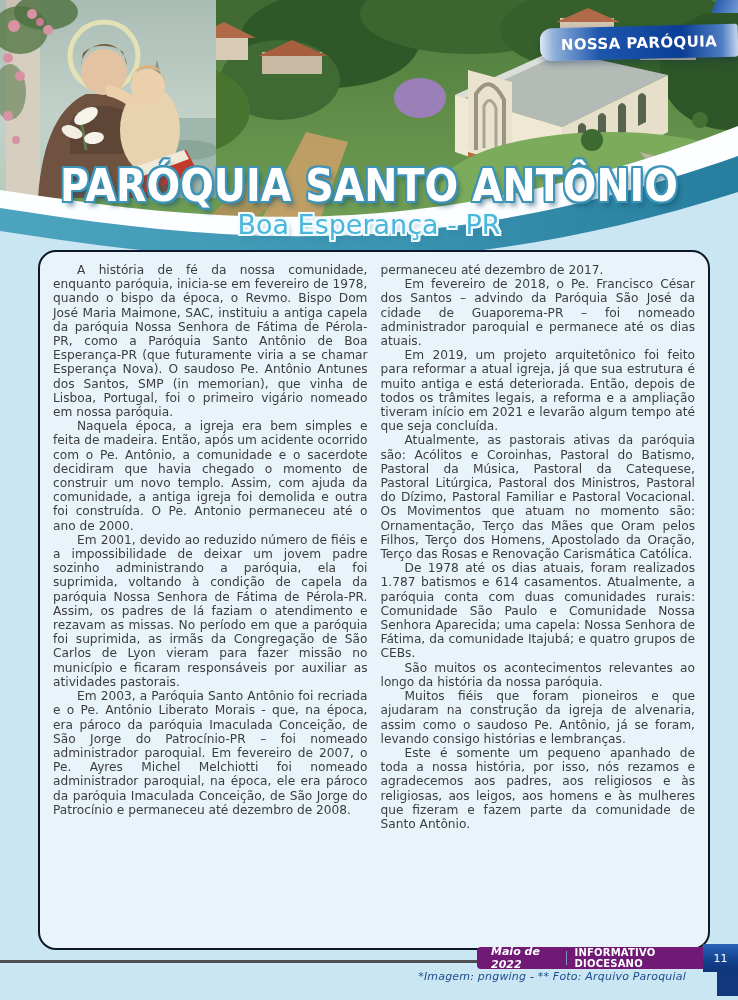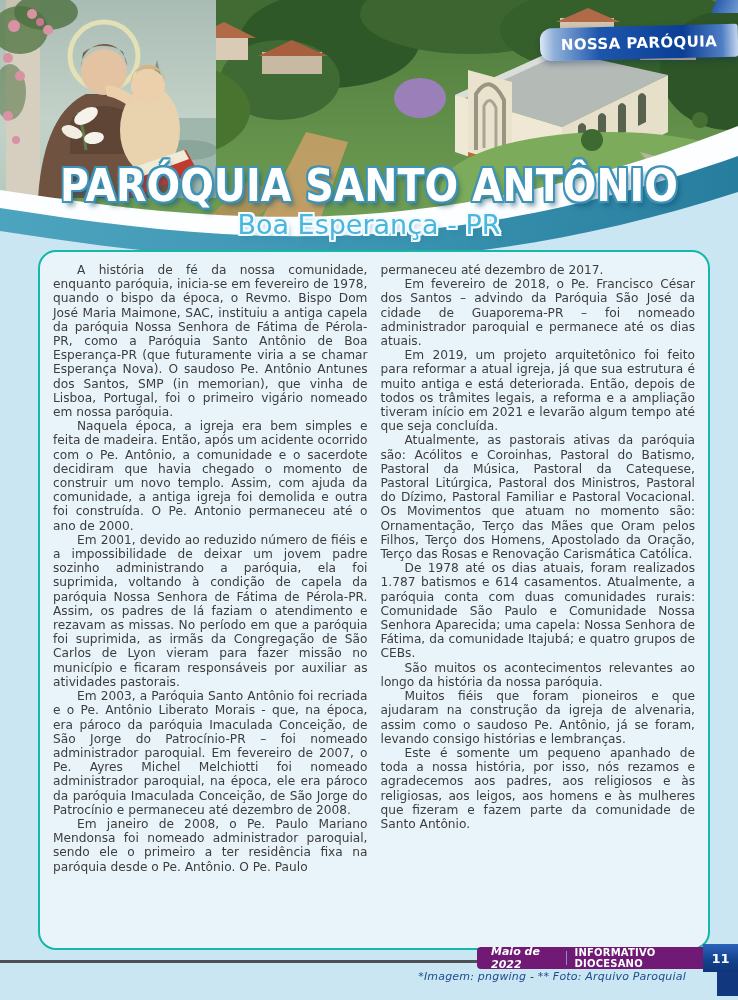--- a/index.html
+++ b/index.html
@@ -42,21 +42,21 @@
     position:absolute;left:0;top:209px;width:100%;text-align:center;z-index:4;
     font-size:27px;font-weight:normal;color:#49b7dc;white-space:nowrap;
     text-shadow:
       -2px -2px 0 #f4fbfe, 2px -2px 0 #f4fbfe,-2px 2px 0 #f4fbfe, 2px 2px 0 #f4fbfe,
       0 -2px 0 #f4fbfe, 0 2px 0 #f4fbfe,-2px 0 0 #f4fbfe, 2px 0 0 #f4fbfe,
       3px 4px 5px rgba(40,120,160,.45);
   }
   
   .content-box{
     position:absolute;left:38px;top:250px;width:672px;height:700px;z-index:5;
-    background:#e9f4fa;border:2px solid #14b8a6;border-radius:18px;
+    background:#e9f4fa;border:2px solid #0f172a;border-radius:18px;
     box-sizing:border-box;overflow:hidden;
   }
   .cols{display:flex;gap:13px;padding:11px 13px 0 13px;}
   .col{width:316px;text-align:justify;color:#3d3d3d;font-size:12.2px;line-height:14.2px;}
   .col p{margin:0;text-indent:24px;}
   .col p.no-indent{text-indent:0;}
   .credits{
     position:absolute;right:17px;top:640px;text-align:right;
     font-style:italic;font-size:13.5px;line-height:15.5px;color:#2e2e2e;
   }
@@ -68,21 +68,21 @@
     background:#701a75;border-radius:4px 0 0 4px;
     display:flex;align-items:center;justify-content:space-between;
     padding:0 8px 0 14px;box-sizing:border-box;
   }
   .footer-date{color:#fff;font-size:11px;font-weight:bold;font-style:italic;}
   .footer-sep{width:1px;height:14px;background:#7b97c9;margin:0 8px;}
   .footer-pub{color:#fff;font-size:10px;font-weight:bold;letter-spacing:.2px;}
   .page-num-block{
     position:absolute;left:703px;top:944px;width:35px;height:28px;z-index:7;
     background:linear-gradient(180deg,#2d63ba 0%,#12418d 60%,#0e3578 100%);
-    color:#fff;font-weight:bold;font-size:13px;
+    color:#fff;font-weight:normal;font-size:11px;
     display:flex;align-items:center;justify-content:center;
   }
   .footer-tail{position:absolute;left:717px;top:969px;width:21px;height:27px;background:#11387e;z-index:6;}
   .footnote{
     position:absolute;right:52px;top:970px;z-index:6;
     font-size:11px;font-style:italic;color:#1c4c8c;letter-spacing:.2px;
   }
 </style>
 </head>
 <body>
@@ -224,21 +224,20 @@
   <div class="page-title">PARÓQUIA SANTO ANTÔNIO</div>
   <div class="page-subtitle">Boa Esperança - PR</div>
 
   <div class="content-box">
     <div class="cols">
       <div class="col">
           <p>A história de fé da nossa comunidade, enquanto paróquia, inicia-se em fevereiro de 1978, quando o bispo da época, o Revmo. Bispo Dom José Maria Maimone, SAC, instituiu a antiga capela da paróquia Nossa Senhora de Fátima de Pérola-PR, como a Paróquia Santo Antônio de Boa Esperança-PR (que futuramente viria a se chamar Esperança Nova). O saudoso Pe. Antônio Antunes dos Santos, SMP (in memorian), que vinha de Lisboa, Portugal, foi o primeiro vigário nomeado em nossa paróquia.</p>
           <p>Naquela época, a igreja era bem simples e feita de madeira. Então, após um acidente ocorrido com o Pe. Antônio, a comunidade e o sacerdote decidiram que havia chegado o momento de construir um novo templo. Assim, com ajuda da comunidade, a antiga igreja foi demolida e outra foi construída. O Pe. Antonio permaneceu até o ano de 2000.</p>
           <p>Em 2001, devido ao reduzido número de fiéis e a impossibilidade de deixar um jovem padre sozinho administrando a paróquia, ela foi suprimida, voltando à condição de capela da paróquia Nossa Senhora de Fátima de Pérola-PR. Assim, os padres de lá faziam o atendimento e rezavam as missas. No período em que a paróquia foi suprimida, as irmãs da Congregação de São Carlos de Lyon vieram para fazer missão no município e ficaram responsáveis por auxiliar as atividades pastorais.</p>
           <p>Em 2003, a Paróquia Santo Antônio foi recriada e o Pe. Antônio Liberato Morais - que, na época, era pároco da paróquia Imaculada Conceição, de São Jorge do Patrocínio-PR – foi nomeado administrador paroquial. Em fevereiro de 2007, o Pe. Ayres Michel Melchiotti foi nomeado administrador paroquial, na época, ele era pároco da paróquia Imaculada Conceição, de São Jorge do Patrocínio e permaneceu até dezembro de 2008.</p>
-          <p>Em janeiro de 2008, o Pe. Paulo Mariano Mendonsa foi nomeado administrador paroquial, sendo ele o primeiro a ter residência fixa na paróquia desde o Pe. Antônio. O Pe. Paulo</p>
         </div>
       <div class="col">
           <p class="no-indent">permaneceu até dezembro de 2017.</p>
           <p>Em fevereiro de 2018, o Pe. Francisco César dos Santos – advindo da Paróquia São José da cidade de Guaporema-PR – foi nomeado administrador paroquial e permanece até os dias atuais.</p>
           <p>Em 2019, um projeto arquitetônico foi feito para reformar a atual igreja, já que sua estrutura é muito antiga e está deteriorada. Então, depois de todos os trâmites legais, a reforma e a ampliação tiveram início em 2021 e levarão algum tempo até que seja concluída.</p>
           <p>Atualmente, as pastorais ativas da paróquia são: Acólitos e Coroinhas, Pastoral do Batismo, Pastoral da Música, Pastoral da Catequese, Pastoral Litúrgica, Pastoral dos Ministros, Pastoral do Dízimo, Pastoral Familiar e Pastoral Vocacional. Os Movimentos que atuam no momento são: Ornamentação, Terço das Mães que Oram pelos Filhos, Terço dos Homens, Apostolado da Oração, Terço das Rosas e Renovação Carismática Católica.</p>
           <p>De 1978 até os dias atuais, foram realizados 1.787 batismos e 614 casamentos. Atualmente, a paróquia conta com duas comunidades rurais: Comunidade São Paulo e Comunidade Nossa Senhora Aparecida; uma capela: Nossa Senhora de Fátima, da comunidade Itajubá; e quatro grupos de CEBs.</p>
           <p>São muitos os acontecimentos relevantes ao longo da história da nossa paróquia.</p>
           <p>Muitos fiéis que foram pioneiros e que ajudaram na construção da igreja de alvenaria, assim como o saudoso Pe. Antônio, já se foram, levando consigo histórias e lembranças.</p>
           <p>Este é somente um pequeno apanhado de toda a nossa história, por isso, nós rezamos e agradecemos aos padres, aos religiosos e às religiosas, aos leigos, aos homens e às mulheres que fizeram e fazem parte da comunidade de Santo Antônio.</p>

